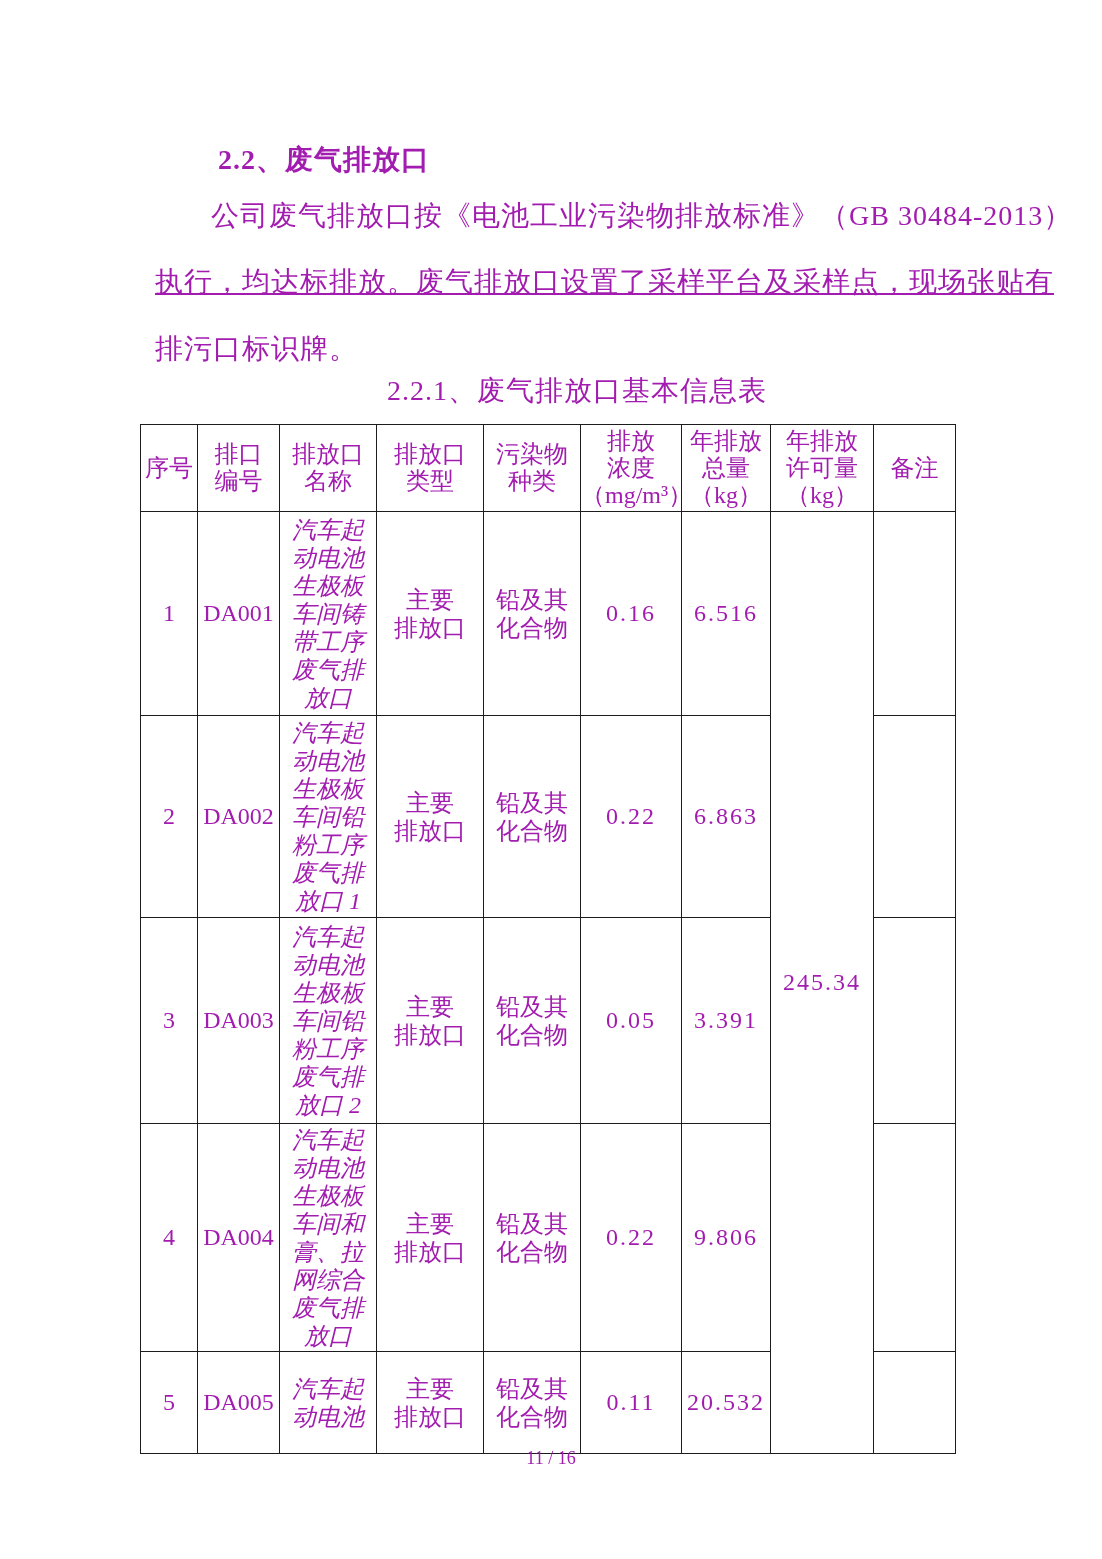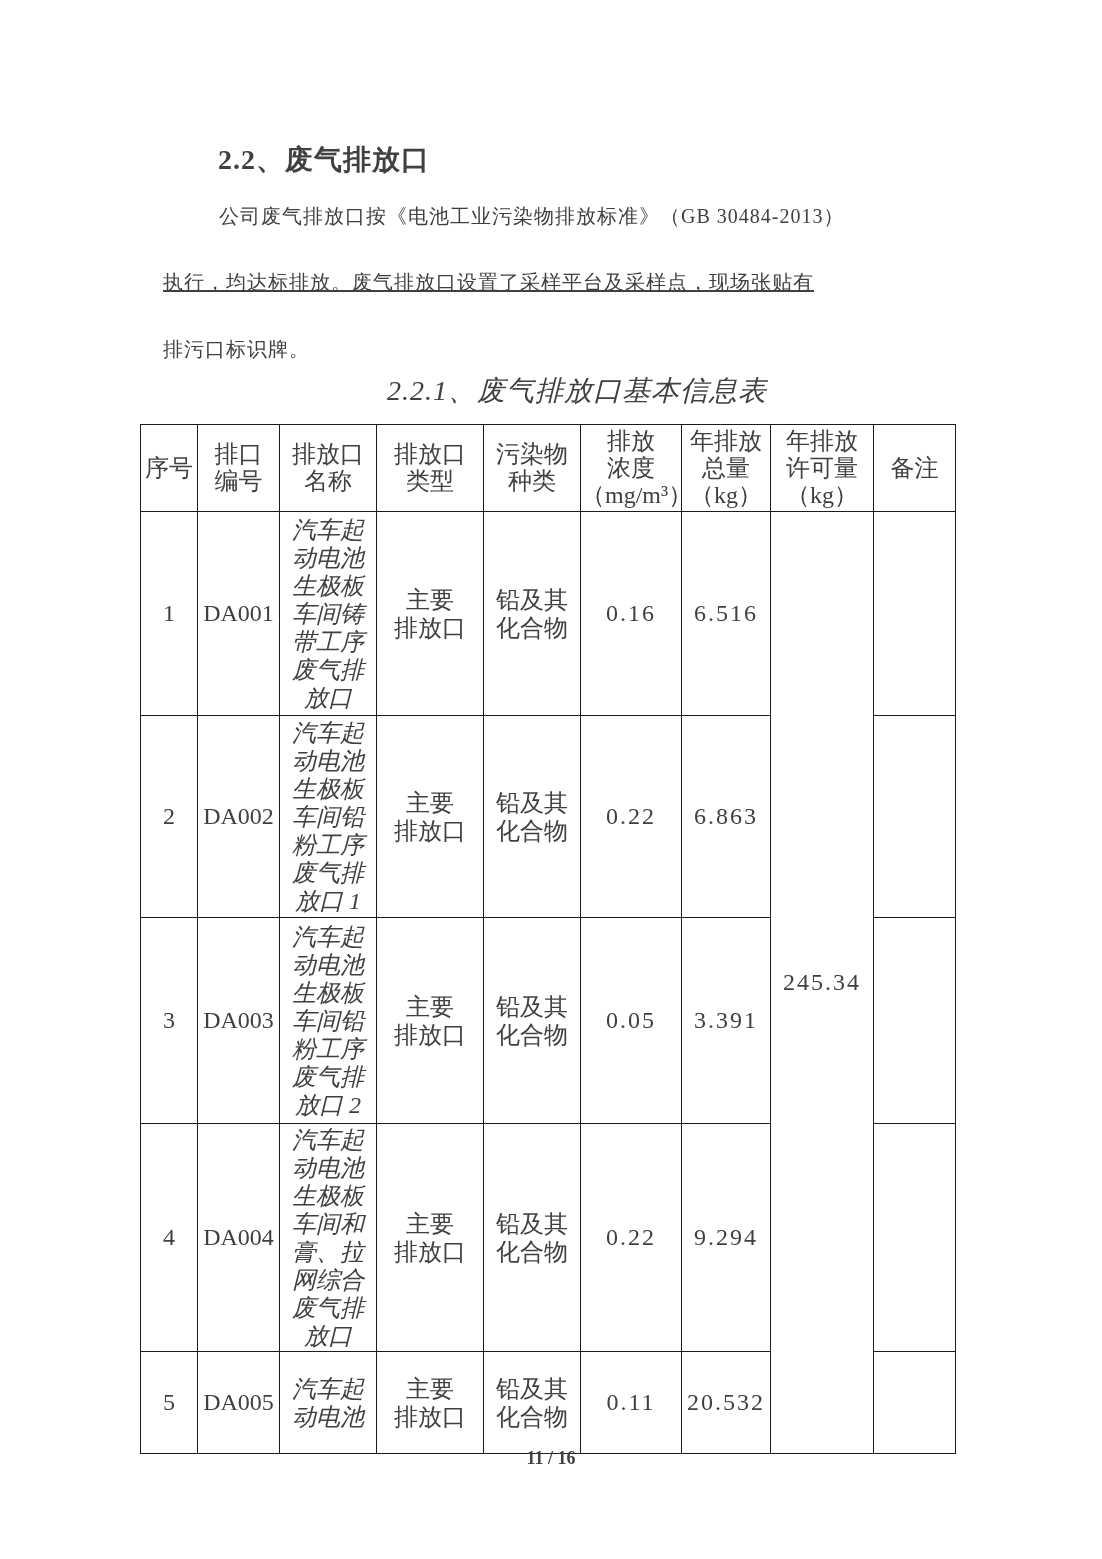--- a/index.html
+++ b/index.html
@@ -1,42 +1,41 @@
 <!DOCTYPE html>
 <html><head>
 <meta charset="utf-8">
 <style>
   html,body{margin:0;padding:0;background:#ffffff;}
   .page{
     position:relative;
     width:1102px;height:1559px;
     background:#ffffff;
-    color:#404040;
+    color:#a21caf;
     font-family:"Liberation Serif","DejaVu Serif",serif;
     overflow:hidden;
   }
   .heading{
     position:absolute;left:218px;top:141px;
     font-size:28px;font-weight:bold;letter-spacing:1px;
     white-space:nowrap;
   }
   .para-line{
-    position:absolute;left:163px;
-    font-size:20px;line-height:40px;letter-spacing:1px;
+    position:absolute;left:155px;
+    font-size:28px;line-height:40px;letter-spacing:1px;
     white-space:nowrap;
   }
   .para-line.l1{top:196px;padding-left:56px;}
   .para-line.l2{top:262px;text-decoration:underline;}
   .para-line.l3{top:329px;}
   .table-title{
     position:absolute;left:0;top:372px;width:1102px;
     padding-left:52px;box-sizing:border-box;
     text-align:center;font-size:28px;letter-spacing:1px;
     white-space:nowrap;
-    font-style:italic;
   }
   table.outlet{
     position:absolute;left:140px;top:424px;
     border-collapse:collapse;table-layout:fixed;
     width:815px;
     font-size:24px;
   }
   table.outlet th, table.outlet td{
     border:1.5px solid #1c1c1c;
     padding:0;
@@ -52,21 +51,21 @@
   tbody tr:nth-child(3){height:206px;}
   tbody tr:nth-child(4){height:228px;}
   tbody tr:nth-child(5){height:102px;}
   td.name{line-height:28px;font-style:italic;}
   td.type, td.pol{line-height:28px;}
   td.no{text-align:left;padding-left:13px;}
   td.num{text-align:left;padding-left:7px;letter-spacing:2px;margin-left:10px;}
   td.permit{text-align:left;padding-left:10px;letter-spacing:2px;}
   .footer{
     position:absolute;left:0;top:1448px;width:1102px;
-    text-align:center;font-size:18px;font-weight:bold;
+    text-align:center;font-size:18px;font-weight:normal;
   }
 </style>
 </head>
 <body>
 
 <div class="page">
 
   <div class="heading">2.2、废气排放口</div>
 
   <div>
@@ -177,21 +176,21 @@
 车间和
 膏、拉
 网综合
 废气排
 放口</td>
         <td class="type">主要
 排放口</td>
         <td class="pol">铅及其
 化合物</td>
         <td class="num">0.22</td>
-        <td class="num">9.294</td>
+        <td class="num">9.806</td>
         <td class="remark"></td>
       </tr>
       <tr>
         <td class="no">5</td>
         <td class="code">DA005</td>
         <td class="name">汽车起
 动电池</td>
         <td class="type">主要
 排放口</td>
         <td class="pol">铅及其

